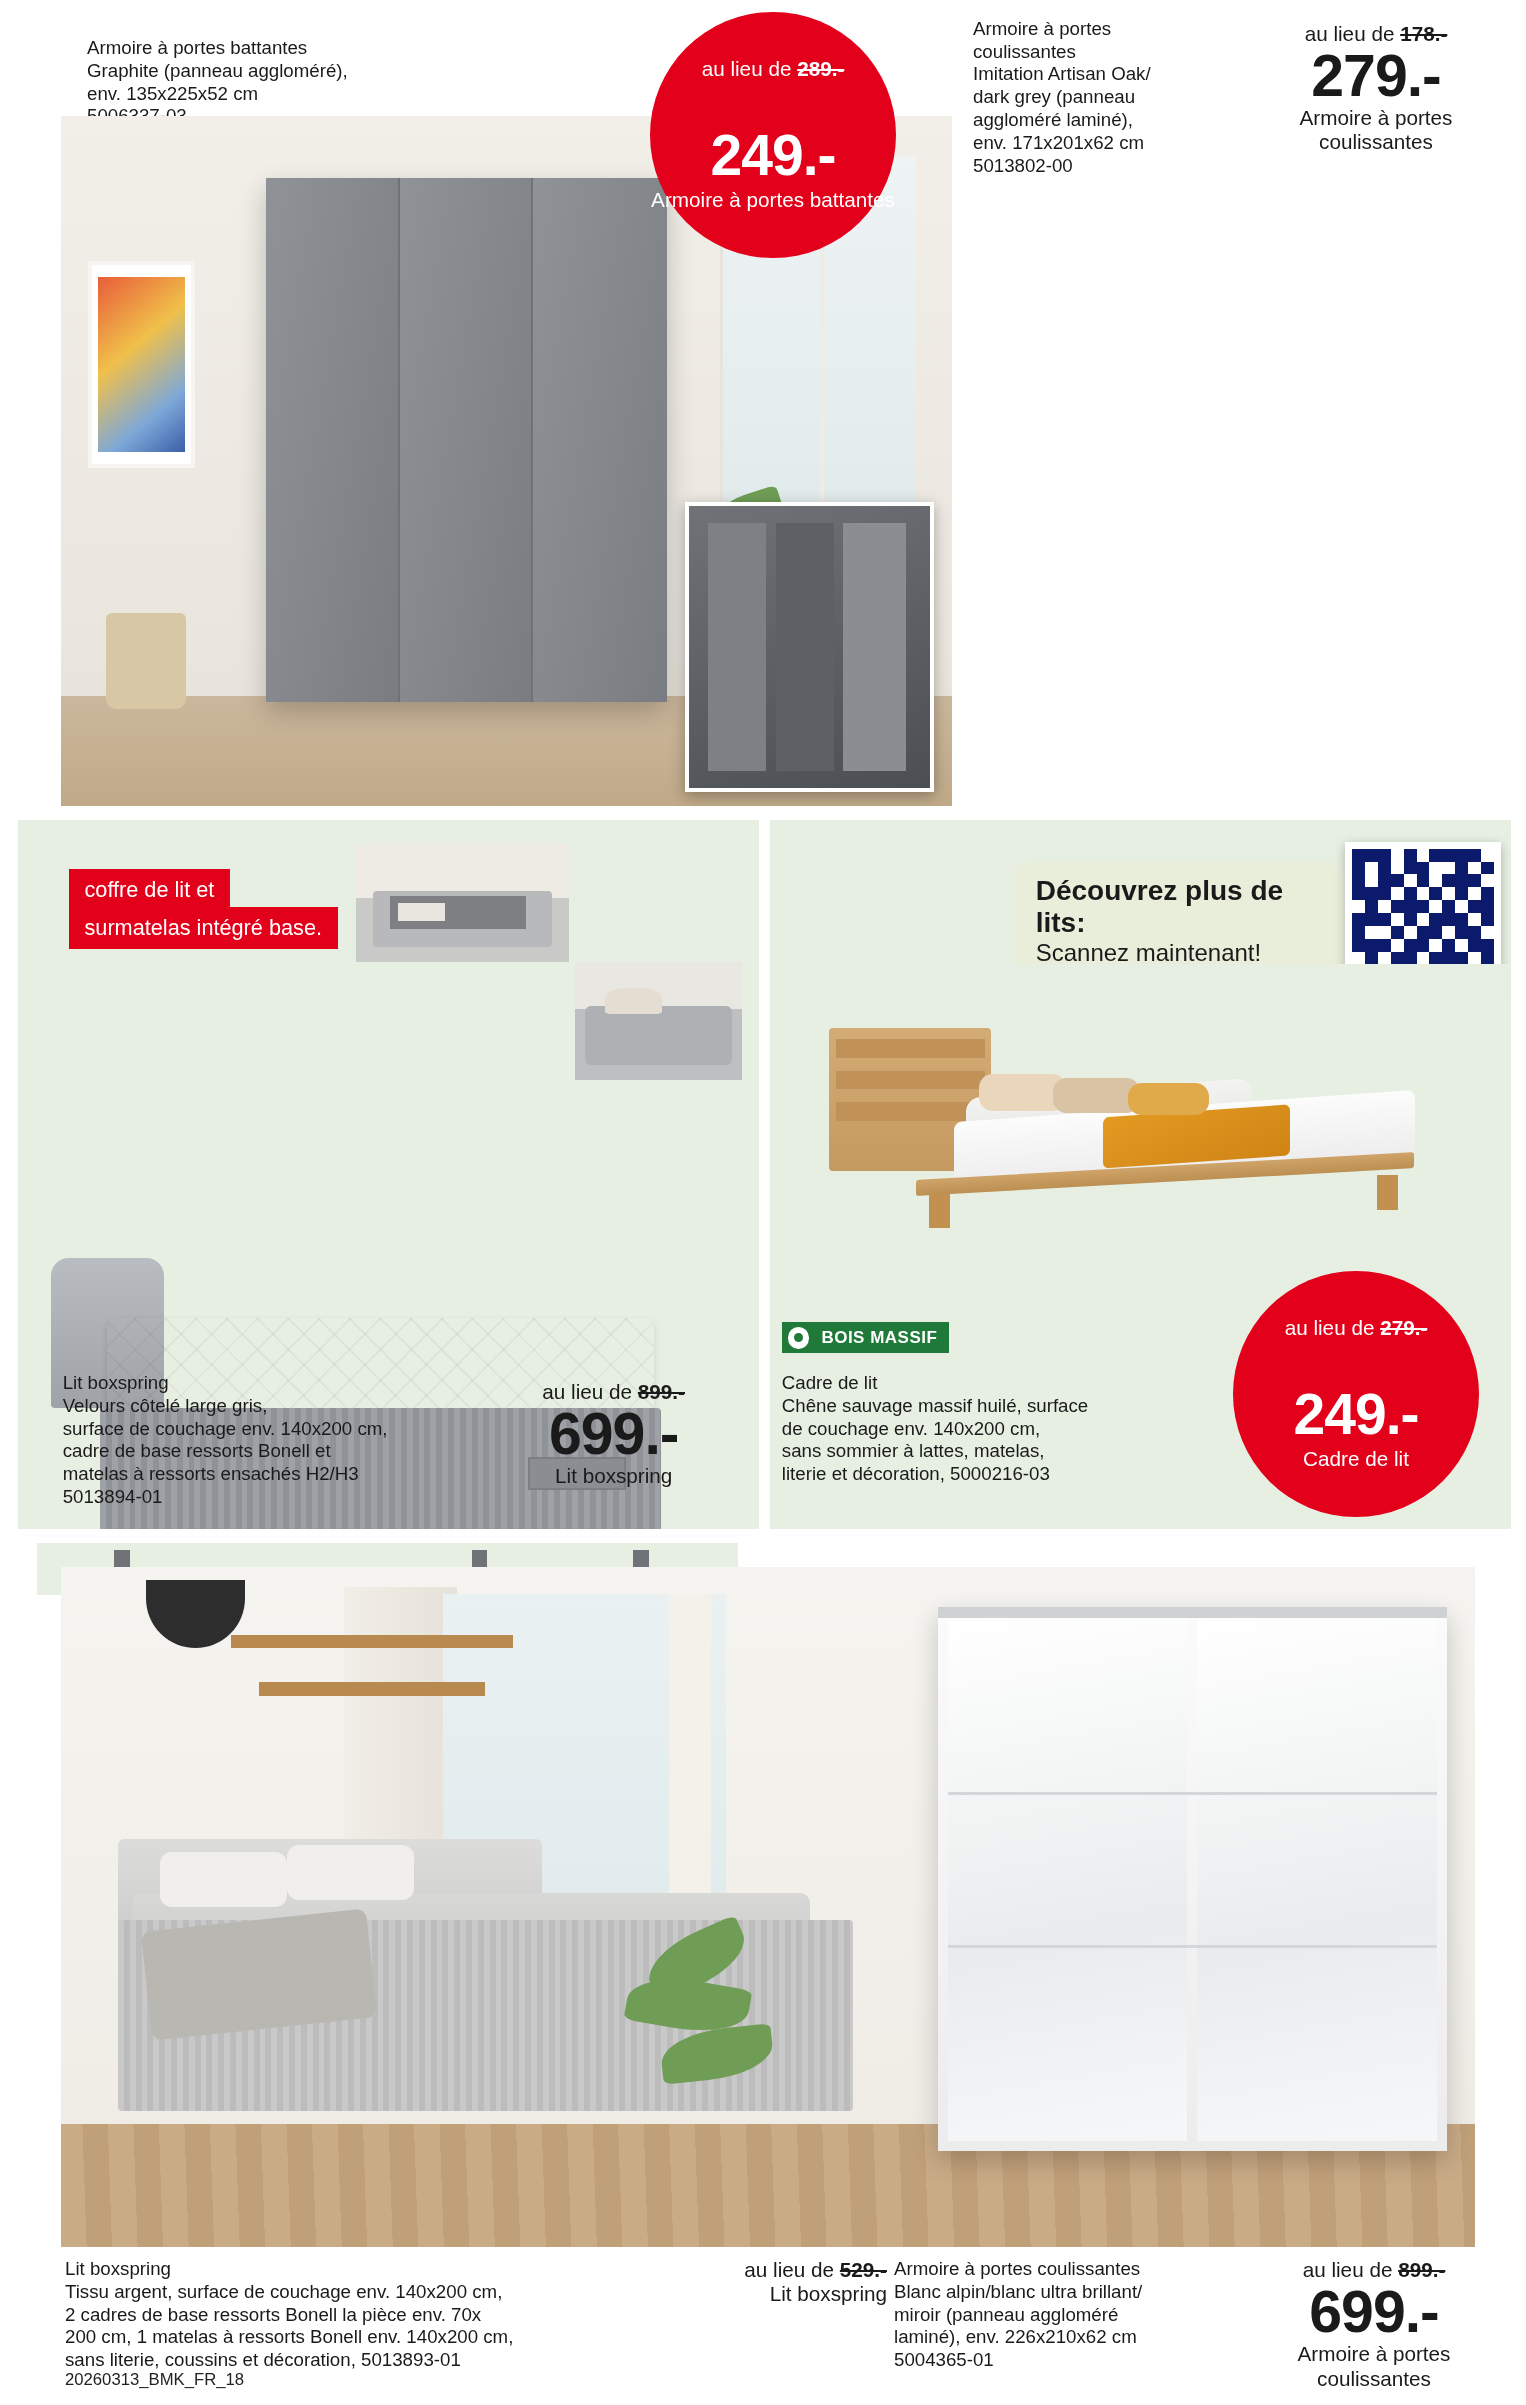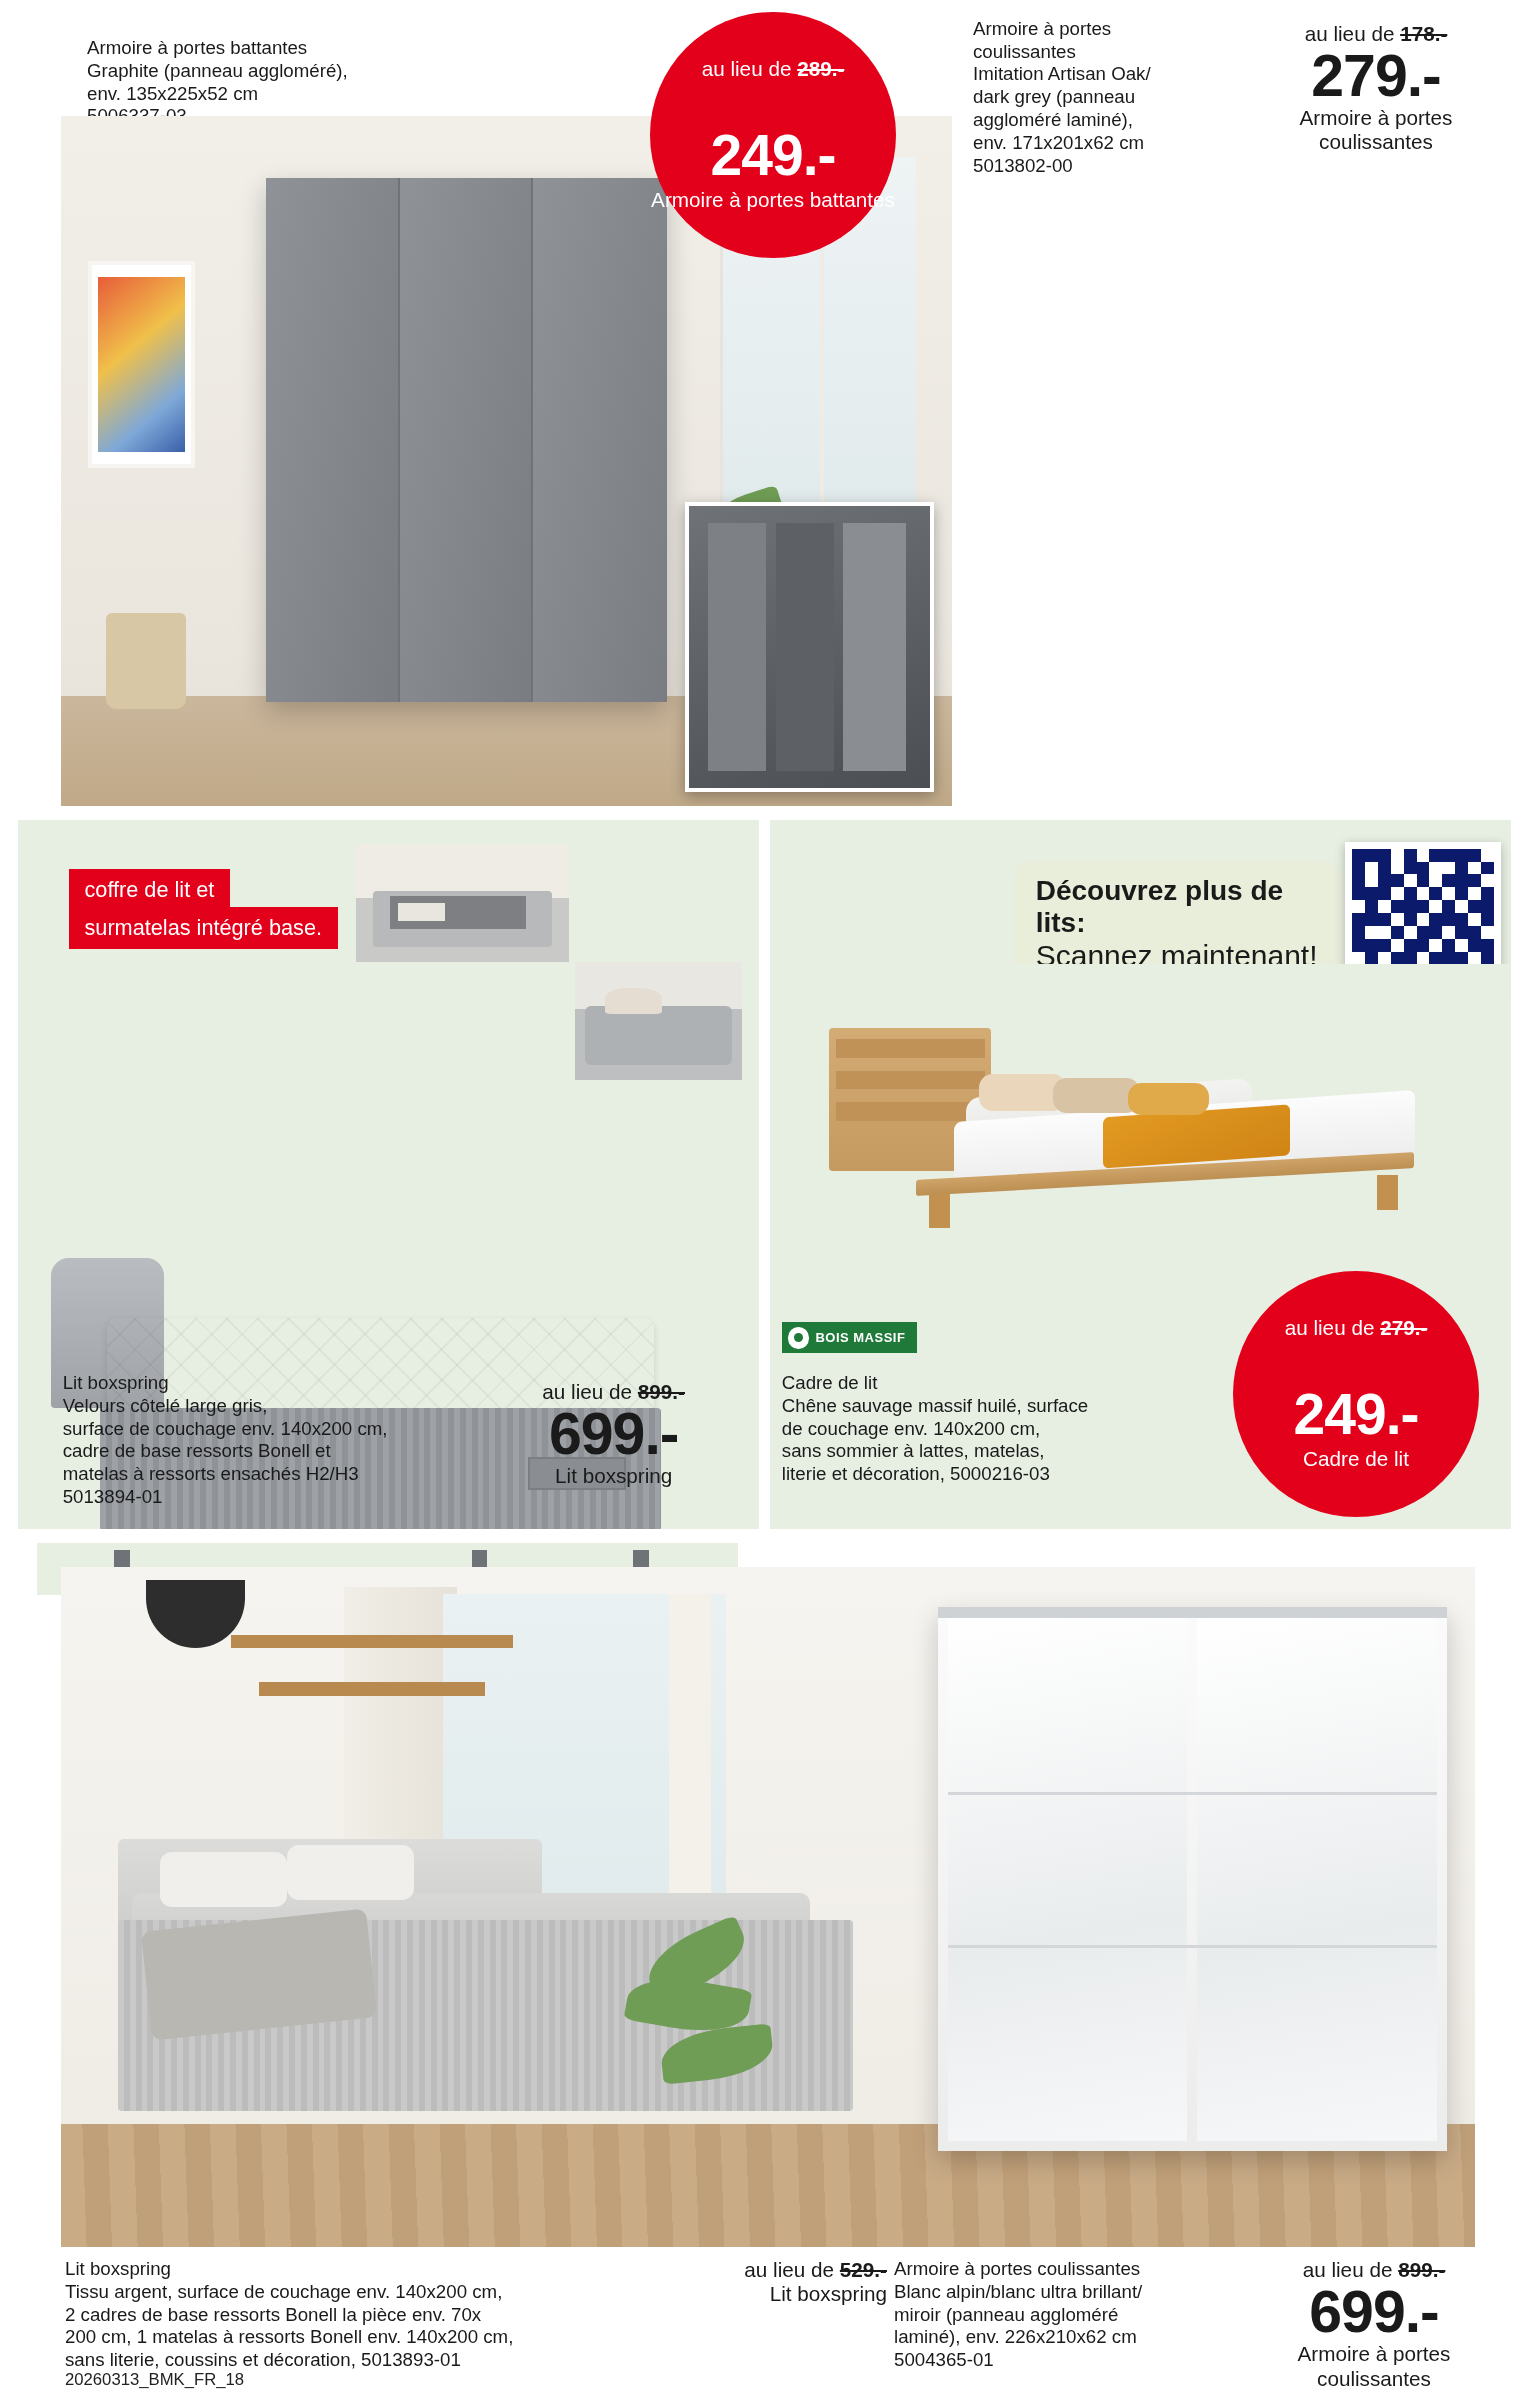--- a/index.html
+++ b/index.html
@@ -130,26 +130,26 @@
   .red-label {
     background:#e3001b; color:#fff; font-size:21.7px; padding:7.9px 15.8px;
     display:inline-block; font-weight:400;
   }
 
   
   .bubble {
     background:#e8eeda; border-radius:15.8px; padding:13.8px 21.7px; color:#1a1a1a;
   }
   .bubble .l1 { font-size:28px; font-weight:bold; }
-  .bubble .l2 { font-size:30px; }
+  .bubble .l2 { font-size:24px; }
 
   
   .bm-badge {
-    background:#1f7a3a; color:#fff; display:flex; align-items:center; gap:6px;
-    padding:4.9px 11.8px 4.9px 5.9px; font-size:13px; font-weight:bold; letter-spacing:0.5px;
+    background:#1f7a3a; color:#fff; display:flex; align-items:center; gap:12px;
+    padding:4.9px 11.8px 4.9px 5.9px; font-size:17px; font-weight:bold; letter-spacing:0.5px;
     width:max-content;
   }
   .bm-badge .ring {
     width:21.7px;height:21.7px;border-radius:50%;background:#fff;display:flex;align-items:center;justify-content:center;
   }
   .bm-badge .ring i { display:block;width:8.9px;height:8.9px;border-radius:50%;background:#1f7a3a; }
 
   
   .qr { background:#fff; padding:6.9px; box-shadow:0 3px 9.9px rgba(0,0,0,.25); }
   .qr-grid { display:grid; grid-template-columns:repeat(11,1fr); grid-template-rows:repeat(11,1fr); width:100%; height:100%; }

